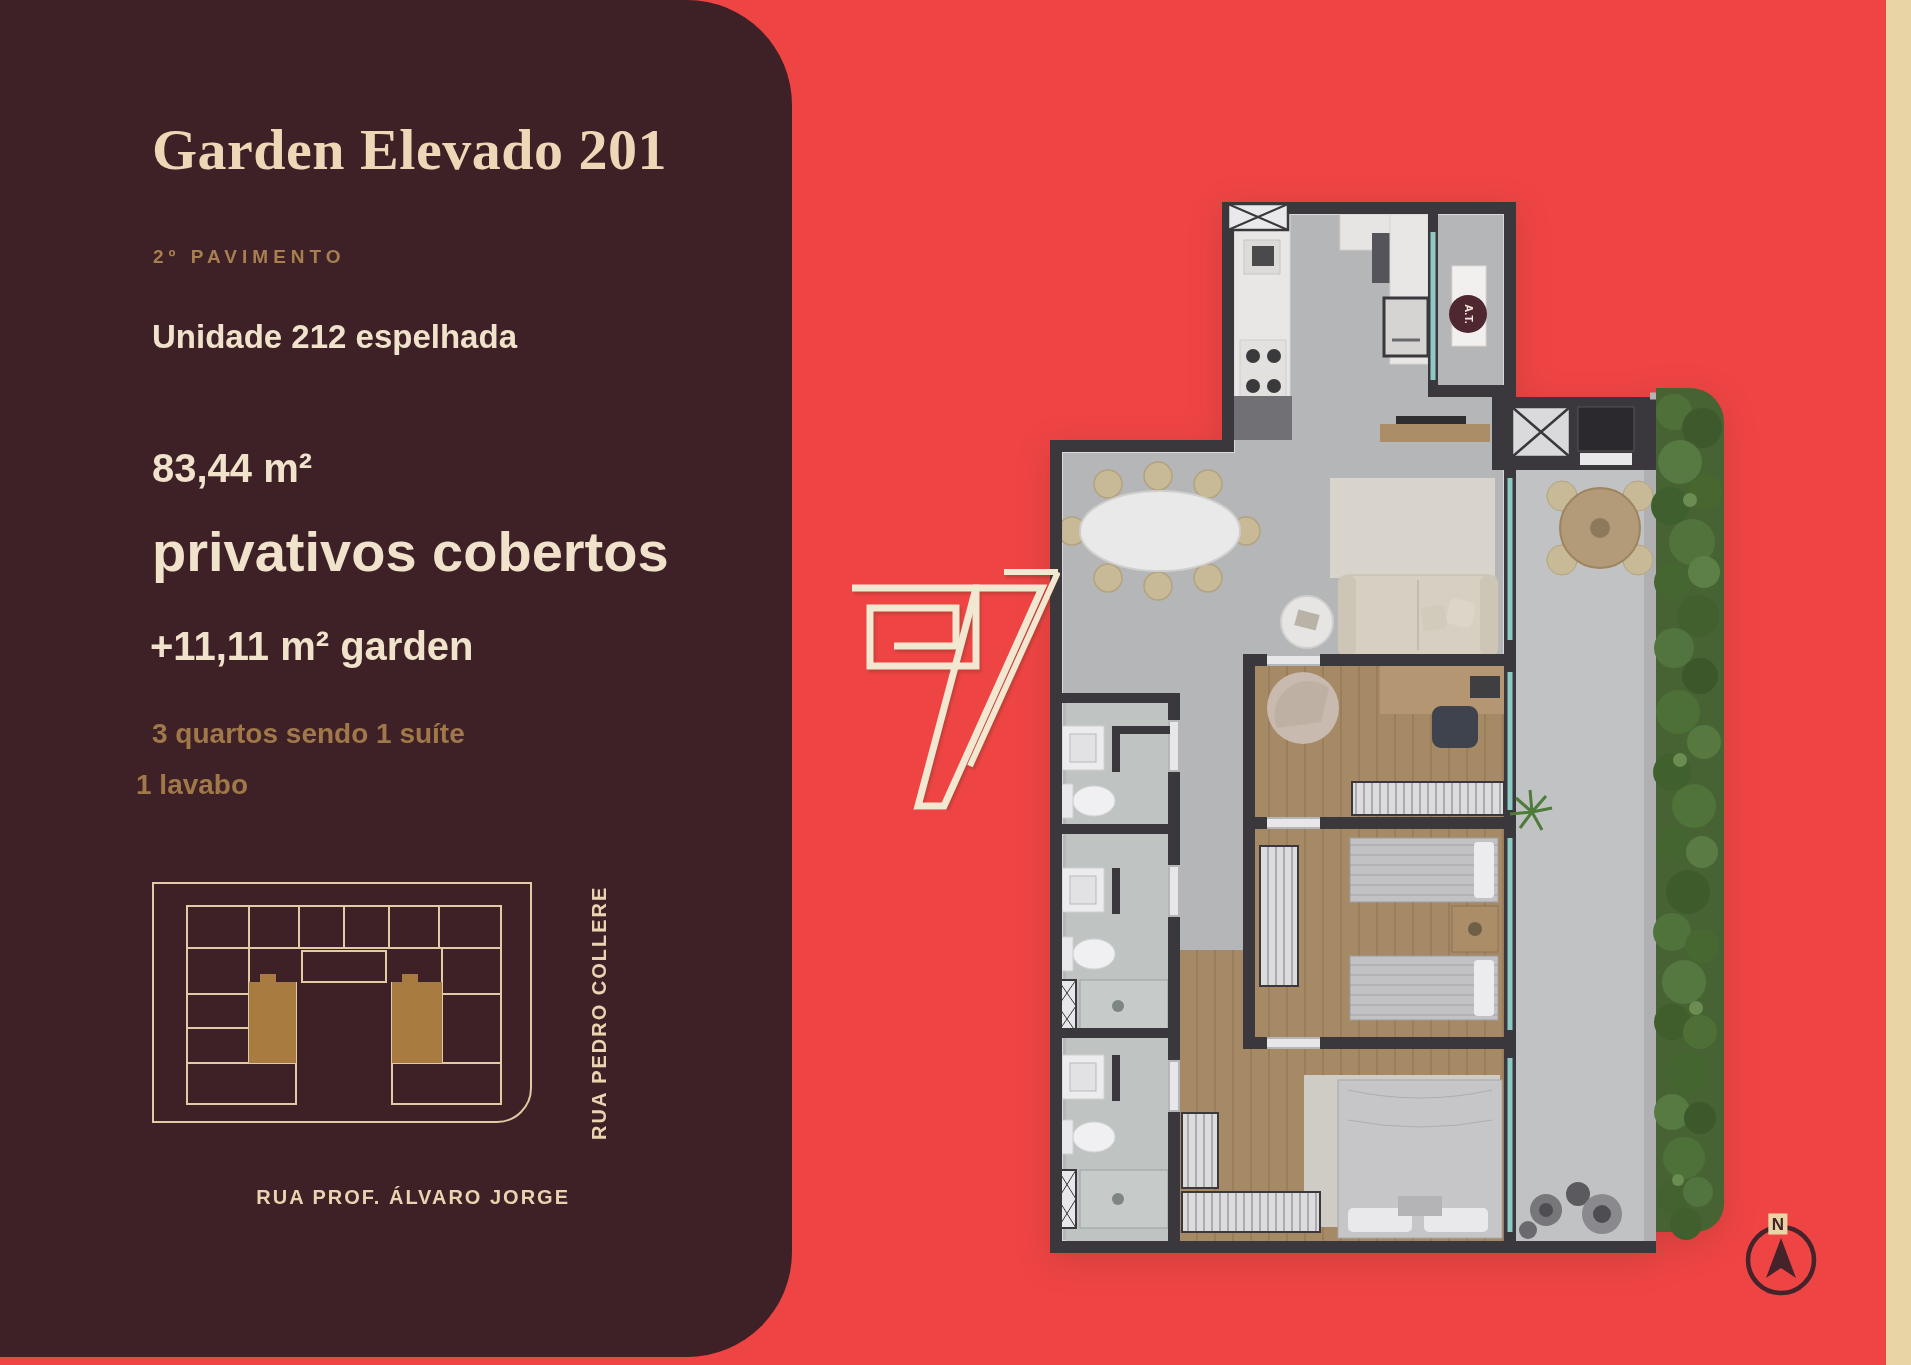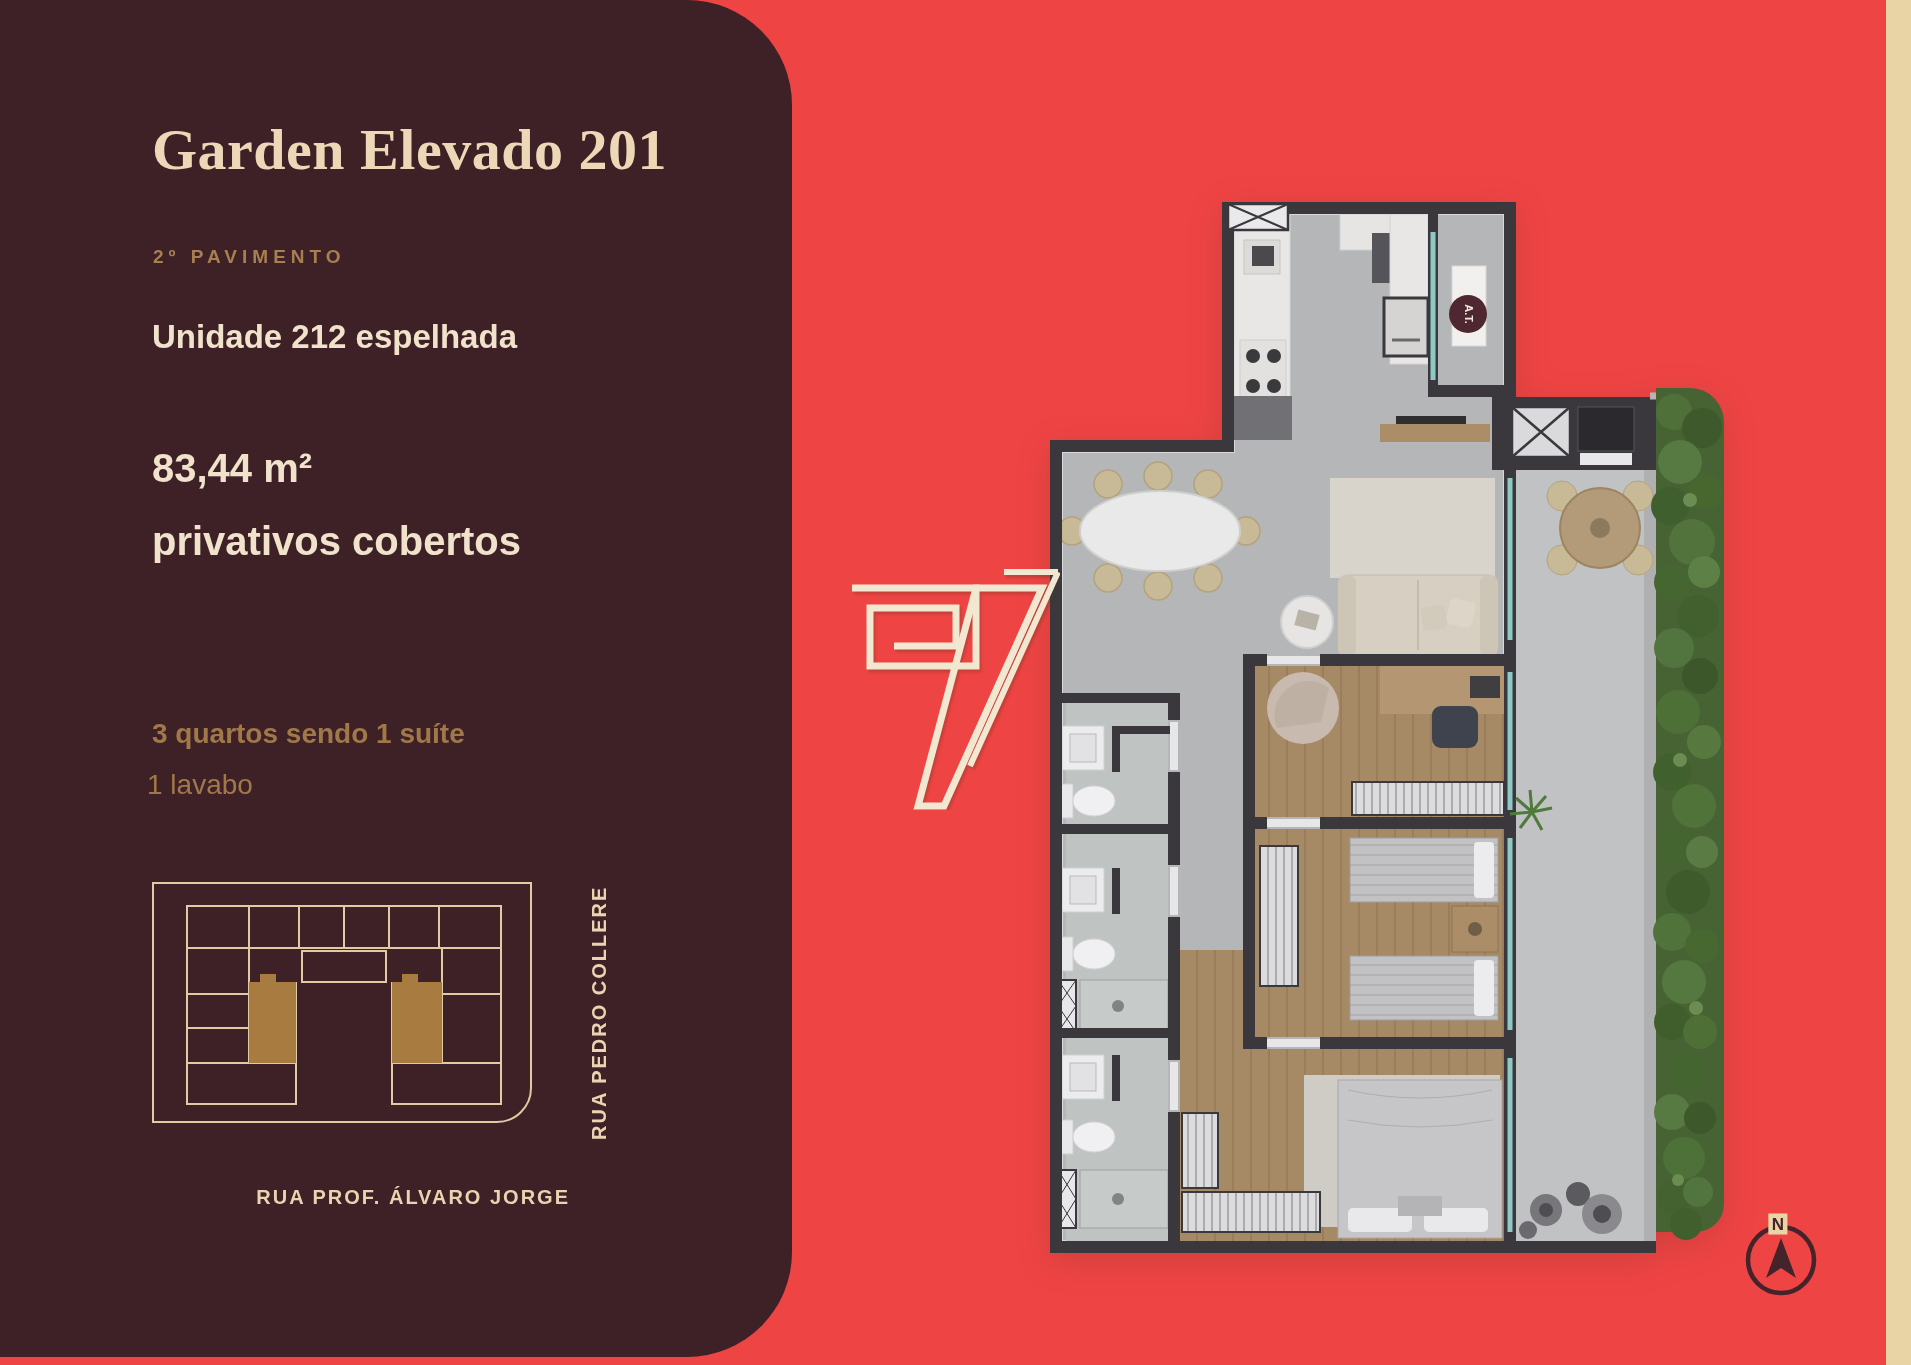--- a/index.html
+++ b/index.html
@@ -7,24 +7,24 @@
          font-family:"Liberation Sans",sans-serif;}
   
   .panel{position:absolute;left:0;top:0;width:792px;height:1357px;background:#3e2126;
          border-radius:0 105px 105px 0;}
   .title{position:absolute;left:152px;top:116px;font-family:"Liberation Serif",serif;
          font-size:58px;font-weight:700;color:#ecd8b7;letter-spacing:.5px;white-space:nowrap;}
   .floor-label{position:absolute;left:153px;top:246px;font-size:19px;font-weight:700;
          color:#a87f50;letter-spacing:5px;}
   .unit-label{position:absolute;left:152px;top:318px;font-size:33px;font-weight:700;color:#f0e2cb;}
   .area1{position:absolute;left:152px;top:446px;font-size:40px;font-weight:700;color:#f0e2cb;text-align:center;}
-  .area1b{position:absolute;left:152px;top:519px;font-size:40px;font-weight:700;color:#f0e2cb;}
+  .area1b{position:absolute;left:152px;top:519px;font-size:56px;font-weight:700;color:#f0e2cb;}
   .area2{position:absolute;left:150px;top:624px;font-size:40px;font-weight:700;color:#f0e2cb;}
   .feat1{position:absolute;left:152px;top:718px;font-size:28px;font-weight:700;color:#a0784a;}
-  .feat2{position:absolute;left:147px;top:769px;font-size:28px;font-weight:400;color:#a0784a;}
+  .feat2{position:absolute;left:136px;top:769px;font-size:28px;font-weight:700;color:#a0784a;}
   .street-bottom{position:absolute;left:150px;top:1186px;width:420px;text-align:right;
          font-size:20px;font-weight:700;letter-spacing:2px;color:#e8d4b0;white-space:nowrap;}
   .street-right{position:absolute;left:588px;top:1140px;width:252px;font-size:20px;font-weight:700;
          letter-spacing:2px;color:#e8d4b0;transform:rotate(-90deg);transform-origin:0 0;white-space:nowrap;}
   .sitemap{position:absolute;left:140px;top:876px;}
   
   .floorplan{position:absolute;left:1040px;top:180px;filter:drop-shadow(0 8px 16px rgba(70,45,25,.18));}
   .watermark{position:absolute;left:846px;top:566px;z-index:5;}
   .compass{position:absolute;left:1738px;top:1210px;}
   svg text{font-family:"Liberation Sans",sans-serif;}
@@ -33,20 +33,21 @@
 <body>
 
 <div id="stage">
 
   <div class="panel">
     <div class="title">Garden Elevado 201</div>
     <div class="floor-label">2º PAVIMENTO</div>
     <div class="unit-label">Unidade 212 espelhada</div>
     <div class="area1">83,44 m²</div>
     <div class="area1b">privativos cobertos</div>
+    <div class="area2">+11,11 m² garden</div>
     <div class="feat1">3 quartos sendo 1 suíte</div>
     <div class="feat2">1 lavabo</div>
 
     <svg class="sitemap" width="470" height="252" viewBox="0 0 470 252">
       <g fill="none" stroke="#e0cba4" stroke-width="2">
 
         <path d="M13,7 H391 V212 A34,34 0 0 1 357,246 H13 Z"></path>
 
         <rect x="47" y="30" width="314" height="42"></rect>
         <line x1="109" y1="30" x2="109" y2="72"></line>

